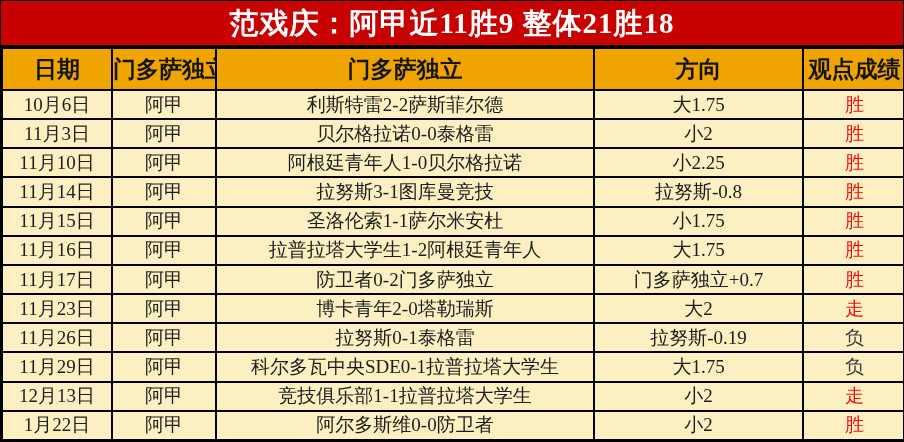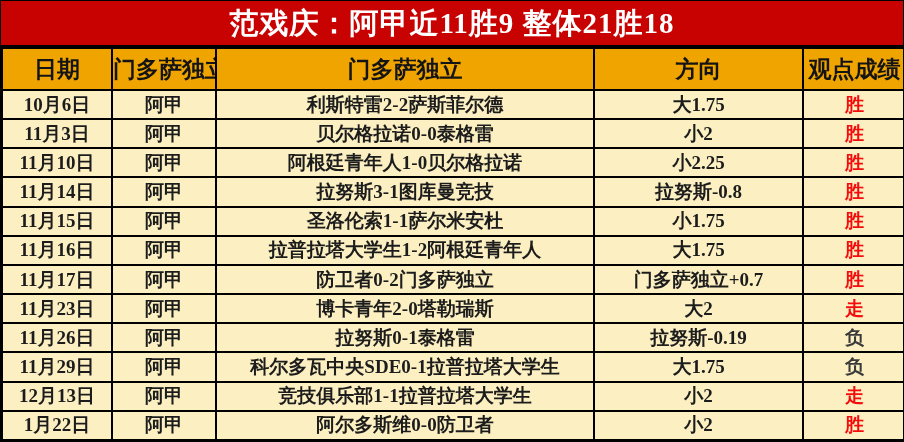--- a/index.html
+++ b/index.html
@@ -43,21 +43,21 @@
   thead th {
     background: #efa400;
     color: #141414;
     font-size: 23px;
     font-weight: bold;
   }
   tbody td {
     background: #fcf0c3;
     color: #1c1c1c;
     font-size: 19px;
-    font-weight: bold;
+    font-weight: normal;
   }
   td.result-cell { font-size: 19px; }
 </style>
 </head>
 <body>
 
 <div class="sheet">
   <div class="title-bar">范戏庆：阿甲近11胜9 整体21胜18</div>
 
   <table class="results">

